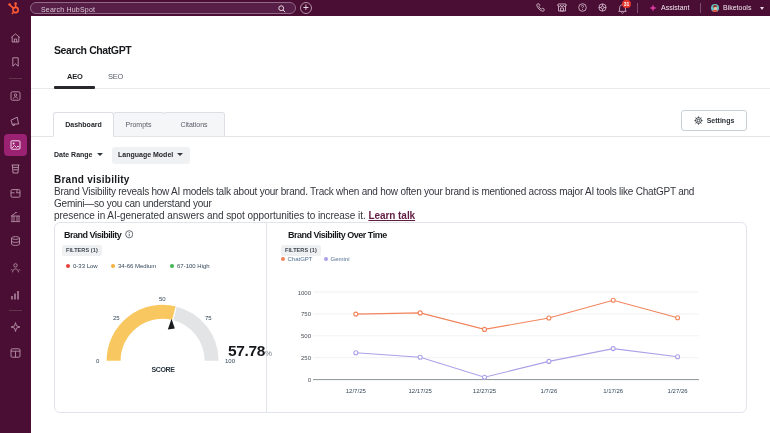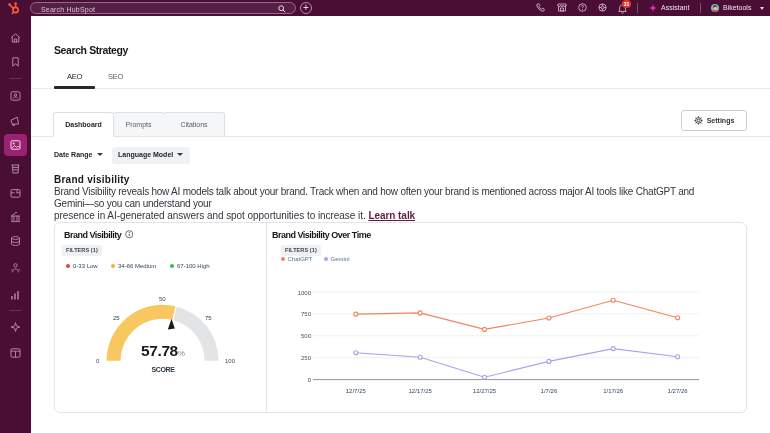--- a/index.html
+++ b/index.html
@@ -15,21 +15,21 @@
 .tsep{position:absolute;top:3px;width:1px;height:10px;background:rgba(255,255,255,.28)}
 #badge31{position:absolute;left:622px;top:0px;min-width:9px;height:8px;border-radius:4px;background:#e5342c;color:#fff;font-size:5px;font-weight:bold;text-align:center;line-height:8px;padding:0 1px}
 .tbtxt{position:absolute;top:4px;font-size:7px;color:#f1e6ee}
 #avatar{position:absolute;left:711px;top:4px;width:8px;height:8px;border-radius:50%;background:#5fc4c9;overflow:hidden}
 
 .sico{position:absolute;left:10px}
 .ssep{position:absolute;left:9px;width:13px;height:1px;background:#64344f}
 #sactive{position:absolute;left:4px;top:118px;width:23px;height:22px;border-radius:4px;background:#9b2173}
 
 #h1{position:absolute;left:54px;top:44px;font-size:10.5px;font-weight:bold;color:#17191c;letter-spacing:-.4px}
-.toptab{position:absolute;top:72px;font-size:7.5px;font-weight:normal;letter-spacing:-.2px}
+.toptab{position:absolute;top:72px;font-size:7.5px;font-weight:bold;letter-spacing:-.2px}
 #tabAEO{left:67px;color:#1c1e22}
 #tabSEO{left:108px;color:#596069;font-weight:normal}
 #tabline{position:absolute;left:31px;top:88px;width:739px;height:1px;background:#e9eaec}
 #tabunder{position:absolute;left:54px;top:86px;width:41px;height:3px;background:#26282c;border-radius:1px}
 
 .tab2{position:absolute;top:112px;height:24.5px;border-radius:3px 3px 0 0;font-size:7px;line-height:23px;text-align:center;border:1px solid #dcdfe4;background:#f5f6f7;color:#565d66}
 #tab2a{left:53px;width:61px;background:#fff;font-weight:bold;color:#23262b;border-bottom:1px solid #fff;z-index:2}
 #tab2b{left:113px;width:52px;border-left:none}
 #tab2c{left:164px;width:61px;border-left:none}
 #tab2line{position:absolute;left:31px;top:136px;width:739px;height:1px;background:#e3e5e9;z-index:1}
@@ -43,21 +43,21 @@
 #para{position:absolute;left:54px;top:186px;width:660px;font-size:10px;letter-spacing:-.23px;line-height:12.2px;color:#33363c}
 #para a{color:#611c42;font-weight:bold;text-decoration:underline}
 
 #card{position:absolute;left:54px;top:222px;width:693px;height:191px;border:1px solid #e1e4ea;border-radius:6px;background:#fff}
 #carddiv{position:absolute;left:266px;top:222px;width:1px;height:191px;background:#e1e4ea}
 .cardtitle{position:absolute;font-size:9px;font-weight:bold;color:#17191c;letter-spacing:-.5px}
 .filters{position:absolute;height:11px;padding:0 4px;background:#eef0f2;border-radius:2px;font-size:5.5px;font-weight:bold;color:#3c434e;letter-spacing:.1px;line-height:11px}
 .lgd{position:absolute;font-size:6px;color:#33475b}
 .dot{display:inline-block;width:4px;height:4px;border-radius:50%;margin-right:3px;vertical-align:0px}
 
-#gaugenum{position:absolute;left:54px;top:342px;width:218px;text-align:center;font-size:15.5px;font-weight:bold;color:#17191c;letter-spacing:-.4px}
+#gaugenum{position:absolute;left:54px;top:342px;width:218px;text-align:right;font-size:15.5px;font-weight:bold;color:#17191c;letter-spacing:-.4px}
 #gaugenum .pct{font-size:8px;font-weight:normal;color:#7c828c;letter-spacing:0}
 #gaugescore{position:absolute;left:54px;top:366px;width:218px;text-align:center;font-size:7px;font-weight:bold;letter-spacing:-.4px;color:#2b3642}
 .gl{position:absolute;font-size:6px;color:#33475b}
 </style>
 </head>
 <body>
 
 <div id="topbar">
   <svg class="tico" style="left:7px;top:1px" width="15" height="14" viewBox="0 0 15 14">
     <g stroke="#ff5c35" stroke-width="1.6" fill="none">
@@ -170,21 +170,21 @@
   <div class="ssep" style="top:294px"></div>
   <svg class="sico" style="top:306px" width="11" height="10" viewBox="0 0 11 10">
       <path d="M5.5 0.6 L6.5 4 L9.9 5 L6.5 6 L5.5 9.4 L4.5 6 L1.1 5 L4.5 4 Z" fill="none" stroke="#c2a0b5" stroke-width="0.8"></path>
     </svg>
   <svg class="sico" style="top:332px" width="11" height="10" viewBox="0 0 11 10">
       <rect x="1" y="0.8" width="9" height="8.4" rx="1.2" fill="none" stroke="#c2a0b5" stroke-width="0.85"></rect>
       <path d="M1 3.2 L10 3.2 M5.5 3.2 L5.5 9.2" fill="none" stroke="#c2a0b5" stroke-width="0.8"></path>
     </svg>
 </div>
 
-<div id="h1">Search Strategy</div>
+<div id="h1">Search ChatGPT</div>
 <div class="toptab" id="tabAEO">AEO</div>
 <div class="toptab" id="tabSEO">SEO</div>
 <div id="tabline"></div>
 <div id="tabunder"></div>
 
 <div id="tab2line"></div>
 <div class="tab2" id="tab2a">Dashboard</div>
 <div class="tab2" id="tab2b">Prompts</div>
 <div class="tab2" id="tab2c">Citations</div>
 <div id="settingsbtn"><svg style="vertical-align:-2px;margin-right:4px" width="9" height="9" viewBox="0 0 9 9">
@@ -229,21 +229,21 @@
   <path d="M 71.5 20.8 L 74.8 30.6 L 67.8 31.4 Z" fill="#1a1c1f"></path>
 </svg>
 <div class="gl" style="left:96px;top:358px">0</div>
 <div class="gl" style="left:113px;top:315px">25</div>
 <div class="gl" style="left:159px;top:296px">50</div>
 <div class="gl" style="left:205px;top:315px">75</div>
 <div class="gl" style="left:225px;top:358px">100</div>
 <div id="gaugenum">57.78<span class="pct">%</span></div>
 <div id="gaugescore">SCORE</div>
 
-<div class="cardtitle" style="left:272px;top:230px">Brand Visibility Over Time</div>
+<div class="cardtitle" style="left:288px;top:230px">Brand Visibility Over Time</div>
 <div class="filters" style="left:281px;top:245px">FILTERS (1)</div>
 <div class="lgd" style="left:280.5px;top:256px;color:#516f90"><span class="dot" style="background:#f2845c"></span>ChatGPT</div>
 <div class="lgd" style="left:323.5px;top:256px;color:#516f90"><span class="dot" style="background:#aaa1e8"></span>Gemini</div>
 
 <svg style="position:absolute;left:280px;top:283px" width="445" height="115" viewBox="0 0 445 115">
   <g stroke="#f0f1f3" stroke-width="1">
     <line x1="33" y1="9" x2="419" y2="9"></line>
     <line x1="33" y1="30.9" x2="419" y2="30.9"></line>
     <line x1="33" y1="52.8" x2="419" y2="52.8"></line>
     <line x1="33" y1="74.7" x2="419" y2="74.7"></line>

